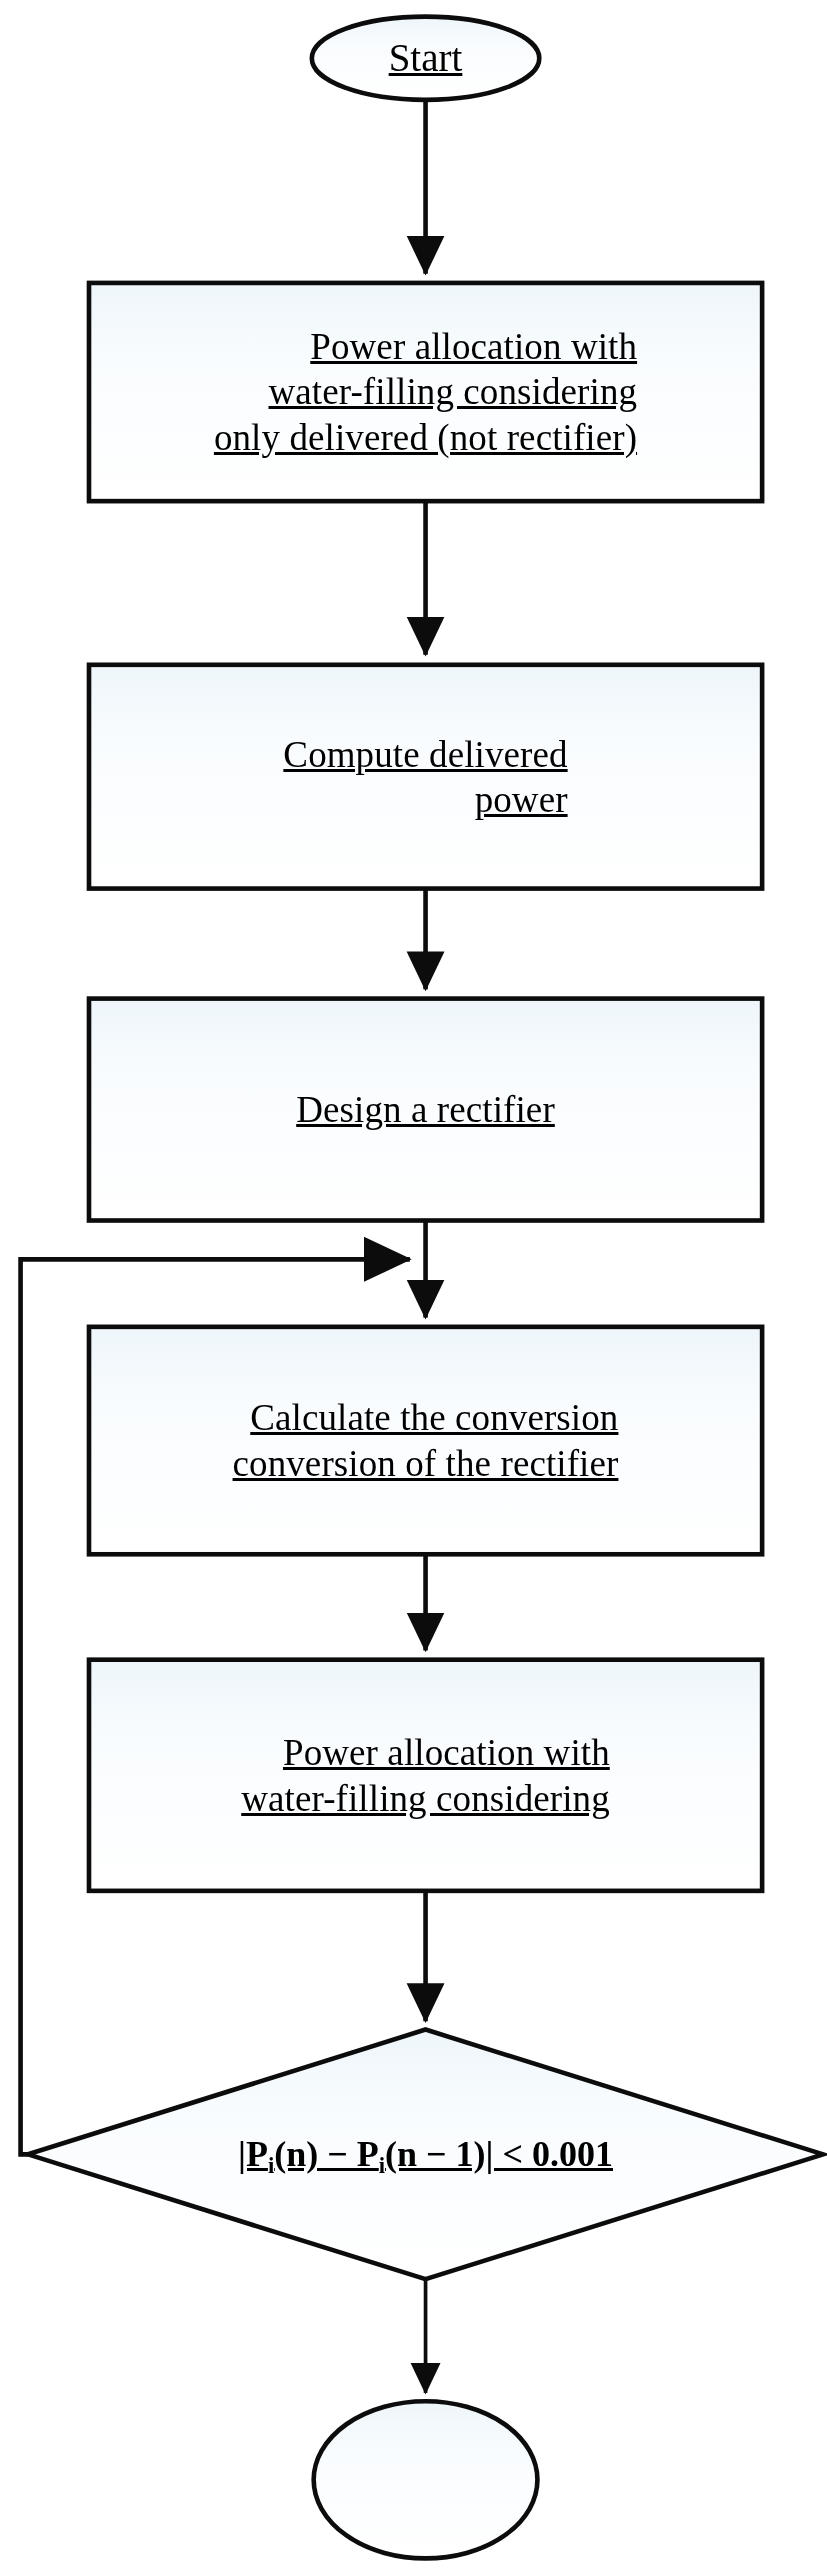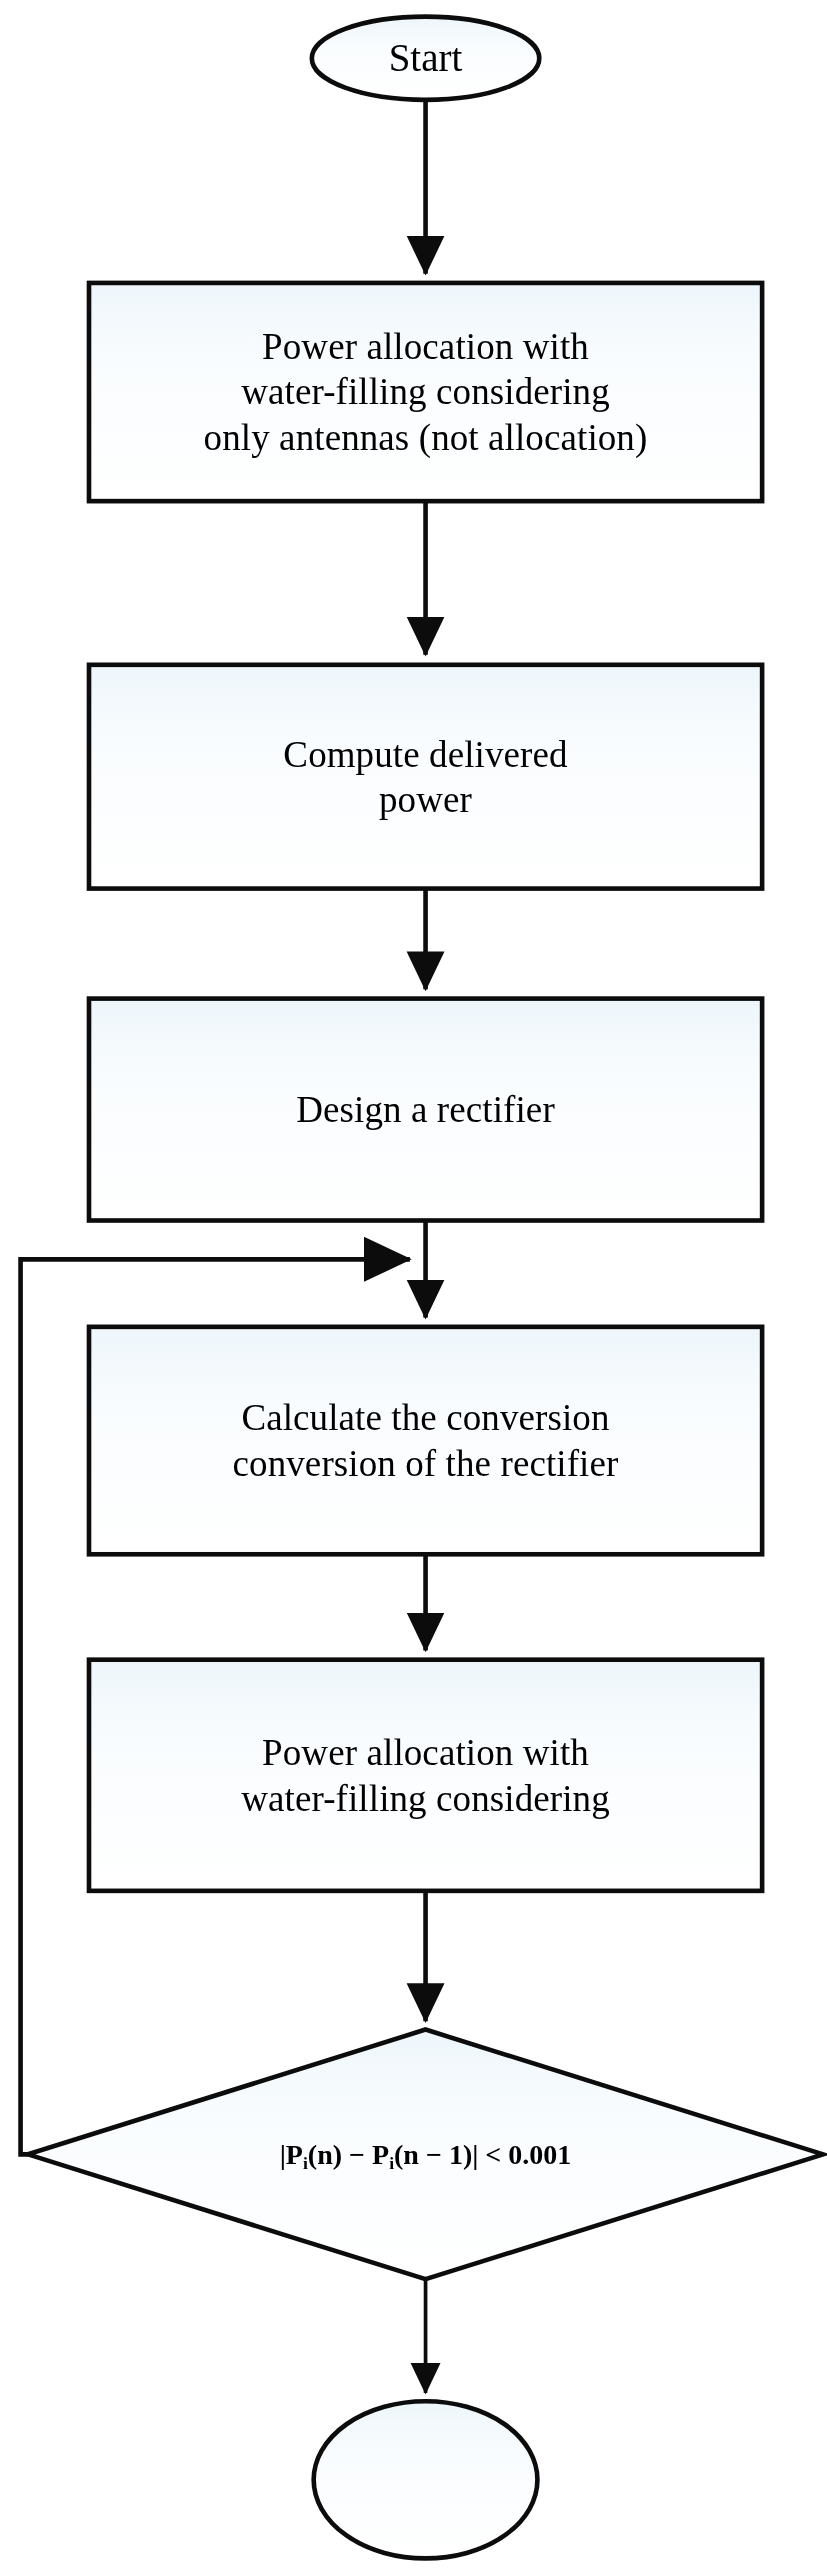--- a/index.html
+++ b/index.html
@@ -21,36 +21,37 @@
     left: 0;
     top: 0;
     width: 828px;
     height: 2576px;
   }
   .node-label {
     position: absolute;
     display: flex;
     align-items: center;
     justify-content: center;
-    text-align: center;
+    text-align: right;
     color: #000000;
     pointer-events: none;
     font-family: "Liberation Serif", "DejaVu Serif", serif;
+    text-decoration: underline;
   }
   .proc-label {
     font-size: 37px;
     line-height: 1.22;
     letter-spacing: 0.1px;
   }
   .term-label {
     font-size: 39px;
     line-height: 1.1;
   }
   .dec-label {
-    font-size: 28px;
+    font-size: 36px;
     font-weight: bold;
     line-height: 1.1;
     white-space: nowrap;
   }
   .dec-label sub {
     font-size: 0.63em;
     vertical-align: baseline;
     position: relative;
     top: 0.28em;
     font-weight: bold;
@@ -132,21 +133,21 @@
   </svg>
 
   <div class="node-label term-label" style="left:312px; top:16.6px; width:227px; height:83px;">
     <span>Start</span>
   </div>
 
   <div class="node-label proc-label" style="left:89px; top:283px; width:673px; height:218px;">
     <div>
       <div>Power allocation with</div>
       <div>water-filling considering</div>
-      <div>only antennas (not allocation)</div>
+      <div>only delivered (not rectifier)</div>
     </div>
   </div>
 
   <div class="node-label proc-label" style="left:89px; top:999px; width:673px; height:222px;">
     <div>
       <div>Design a rectifier</div>
     </div>
   </div>
 
   <div class="node-label proc-label" style="left:89px; top:665px; width:673px; height:224px;">

